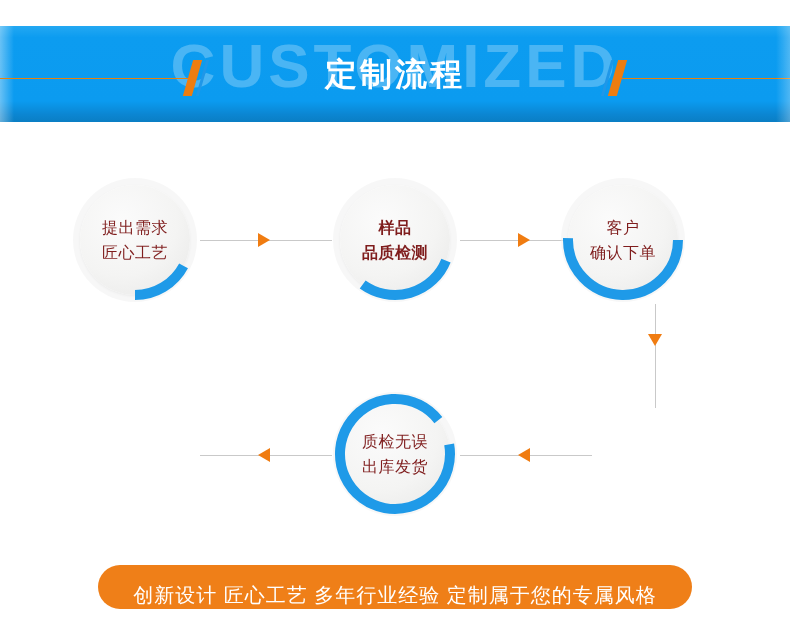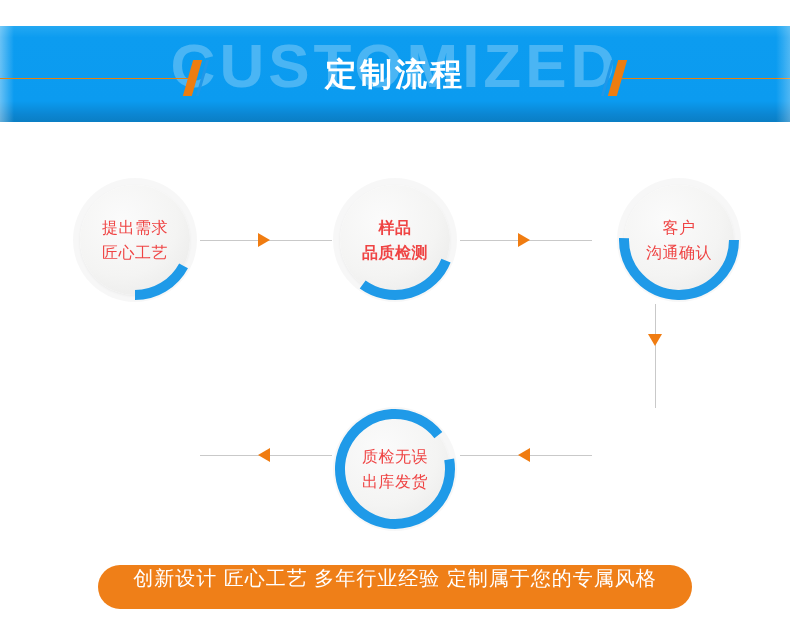--- a/index.html
+++ b/index.html
@@ -129,21 +129,21 @@
   .node-label {
     position: absolute;
     left: 0;
     top: 0;
     width: 128px;
     height: 128px;
     display: flex;
     flex-direction: column;
     align-items: center;
     justify-content: center;
-    color: #ef4444;
+    color: #7f1d1d;
     font-size: 16px;
     line-height: 25px;
     letter-spacing: 0.5px;
     white-space: nowrap;
     text-align: right;
   }
 
   
   .conn-h {
     position: absolute;
@@ -180,21 +180,21 @@
   .footer-pill {
     position: absolute;
     left: 98px;
     top: 565px;
     width: 594px;
     height: 44px;
     border-radius: 22px;
     background: #ef7f18;
     color: #ffffff;
     display: flex;
-    align-items: flex-start;
+    align-items: flex-end;
     justify-content: center;
     font-size: 20px;
     letter-spacing: 1px;
     white-space: nowrap;
   }
 </style>
 </head>
 <body>
 
 <div class="header-band">
@@ -240,33 +240,33 @@
     <div class="node-disc"></div>
     <svg class="node-arc" viewBox="0 0 128 128">
         <path d="M 115.00 84.60 A 55 55 0 0 1 31.67 108.50" fill="none" stroke="#1f9ae8" stroke-width="10" stroke-linecap="butt"></path>
       </svg>
     <div class="node-label">
       <span>样品</span>
       <span>品质检测</span>
     </div>
   </div>
 
-  <div class="node" style="left:615px; top:54px;">
+  <div class="node" style="left:559px; top:54px;">
     <div class="node-disc"></div>
     <svg class="node-arc" viewBox="0 0 128 128">
         <path d="M 119.00 64.00 A 55 55 0 1 1 9.03 62.08" fill="none" stroke="#1f9ae8" stroke-width="10" stroke-linecap="butt"></path>
       </svg>
     <div class="node-label">
       <span>客户</span>
-      <span>沟通确认</span>
-    </div>
-  </div>
-
-
-  <div class="node" style="left:331px; top:283px;text-decoration:underline;">
+      <span>确认下单</span>
+    </div>
+  </div>
+
+
+  <div class="node" style="left:331px; top:268px;text-decoration:underline;">
     <div class="node-disc"></div>
     <svg class="node-arc" viewBox="0 0 128 128">
         <path d="M 118.16 54.45 A 55 55 0 1 1 107.34 30.14" fill="none" stroke="#1f9ae8" stroke-width="10" stroke-linecap="butt"></path>
       </svg>
     <div class="node-label">
       <span>质检无误</span>
       <span>出库发货</span>
     </div>
   </div>
 

